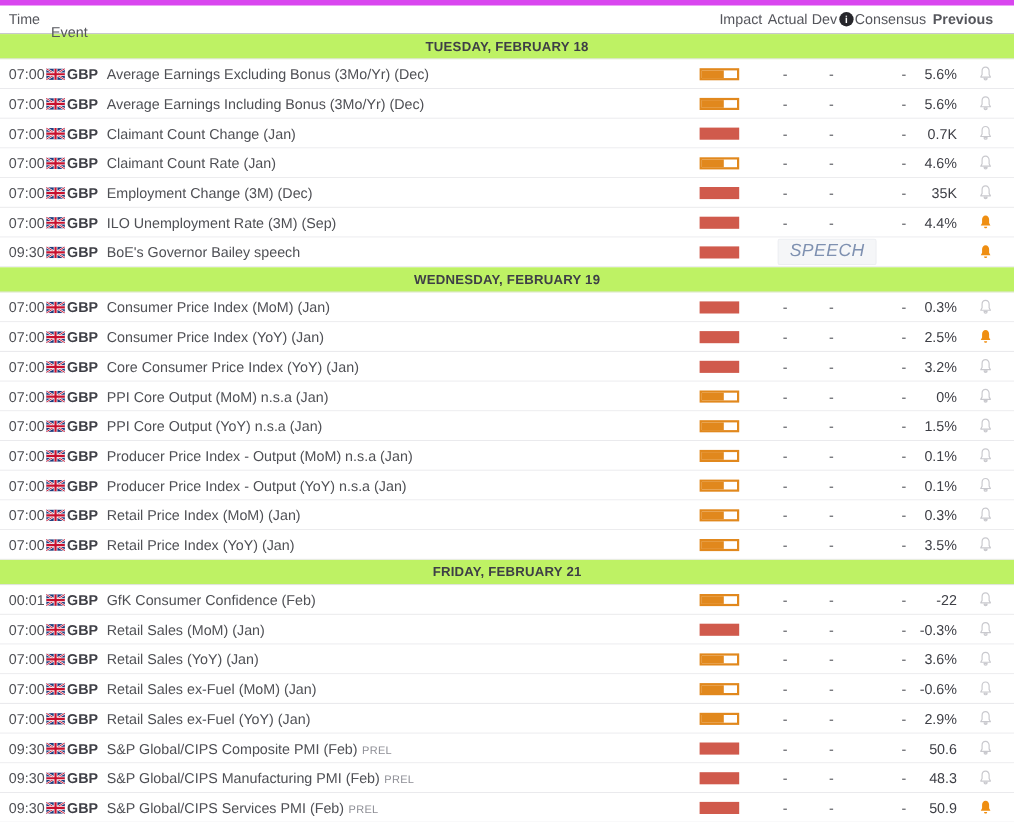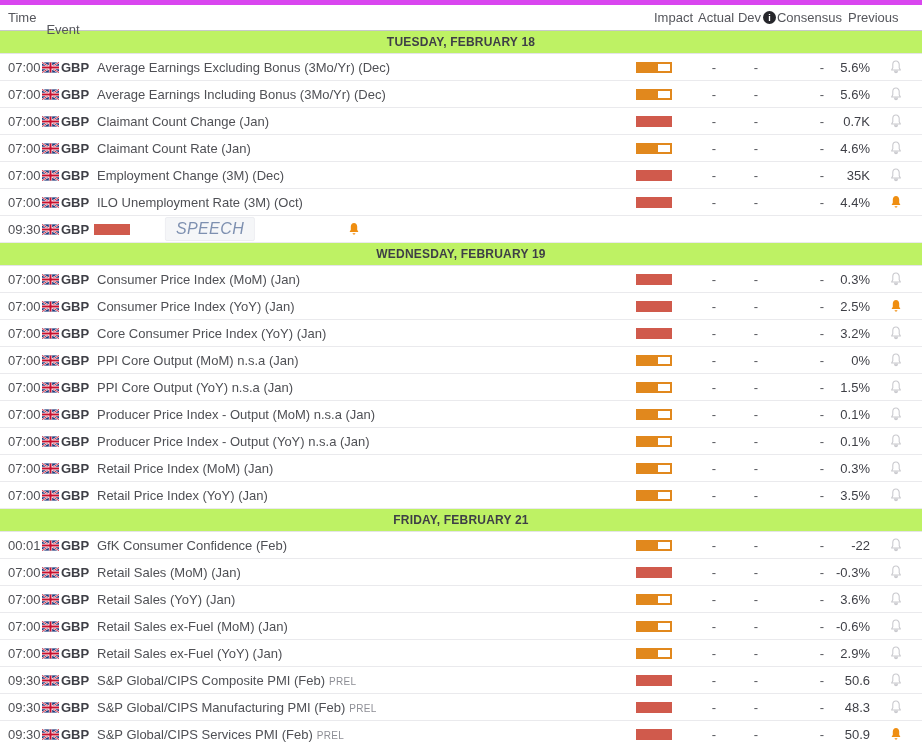--- a/index.html
+++ b/index.html
@@ -16,21 +16,21 @@
 
   
   .hdr-row { display: flex; align-items: center; height: 26px; border-bottom: 1px solid #c8c8cc; font-size: 13px; color: #55565c; }
   .h-time { padding-left: 8px; flex: none; }
   .h-event { padding-left: 10px; flex: none; margin-top: 24px; }
   .h-spacer { flex: 1; }
   .h-impact { width: 44px; flex: none; }
   .h-actual { width: 36px; flex: none; text-align: right; }
   .h-dev { width: 42px; flex: none; display: flex; align-items: center; justify-content: flex-end; gap: 2px; }
   .h-cons { width: 66px; flex: none; text-align: right; }
-  .h-prev { width: 80px; flex: none; padding-left: 6px; }
+  .h-prev { width: 80px; flex: none; padding-left: 6px; font-weight: bold; }
   .info-ico { width: 13px; height: 13px; border-radius: 50%; background: #26262b; color: #fff; font-size: 9px; font-weight: bold; display: inline-flex; align-items: center; justify-content: center; font-style: normal; cursor: pointer; }
 
   
   .section-row { height: 23px; background: #bef264; display: flex; align-items: center; justify-content: center; font-size: 12px; font-weight: bold; color: var(--text-strong); border-bottom: 1px solid #e4e4e8; letter-spacing: .2px; }
 
   
   .row { display: flex; align-items: center; height: 27px; border-bottom: 1px solid var(--row-border); font-size: 13px; background: #fff; }
   .c-time { width: 42px; padding-left: 8px; flex: none; color: var(--text); }
   .c-flag { width: 19px; flex: none; display: flex; align-items: center; }
   .c-flag svg { display: block; }
@@ -267,21 +267,21 @@
       <svg width="17" height="11" viewBox="0 0 60 36">
         <rect width="60" height="36" fill="#1e3a7b"></rect>
         <path d="M0,0 L60,36 M60,0 L0,36" stroke="#ffffff" stroke-width="7"></path>
         <path d="M0,0 L60,36 M60,0 L0,36" stroke="#c8102e" stroke-width="3"></path>
         <path d="M30,0 V36 M0,18 H60" stroke="#ffffff" stroke-width="12"></path>
         <path d="M30,0 V36 M0,18 H60" stroke="#c8102e" stroke-width="7"></path>
       </svg>
     </div>
     <div class="c-cur">GBP</div>
     <div class="c-event">
-      <span>ILO Unemployment Rate (3M) (Oct)</span>
+      <span>ILO Unemployment Rate (3M) (Sep)</span>
     </div>
     <div class="c-impact">
       <div class="bar high"><span class="fill"></span></div>
     </div>
     <div class="c-mid">
       <div class="c-actual">-</div>
       <div class="c-dev">-</div>
       <div class="c-cons">-</div>
 
     </div>
@@ -301,20 +301,23 @@
     <div class="c-flag">
       <svg width="17" height="11" viewBox="0 0 60 36">
         <rect width="60" height="36" fill="#1e3a7b"></rect>
         <path d="M0,0 L60,36 M60,0 L0,36" stroke="#ffffff" stroke-width="7"></path>
         <path d="M0,0 L60,36 M60,0 L0,36" stroke="#c8102e" stroke-width="3"></path>
         <path d="M30,0 V36 M0,18 H60" stroke="#ffffff" stroke-width="12"></path>
         <path d="M30,0 V36 M0,18 H60" stroke="#c8102e" stroke-width="7"></path>
       </svg>
     </div>
     <div class="c-cur">GBP</div>
+    <div class="c-event">
+      <span>BoE's Governor Bailey speech</span>
+    </div>
     <div class="c-impact">
       <div class="bar high"><span class="fill"></span></div>
     </div>
     <div class="c-mid has-badge">
       <div class="c-actual"></div>
       <div class="c-dev"></div>
       <div class="c-cons"></div>
       <span class="badge">SPEECH</span>
     </div>
     <div class="c-prev"></div>

